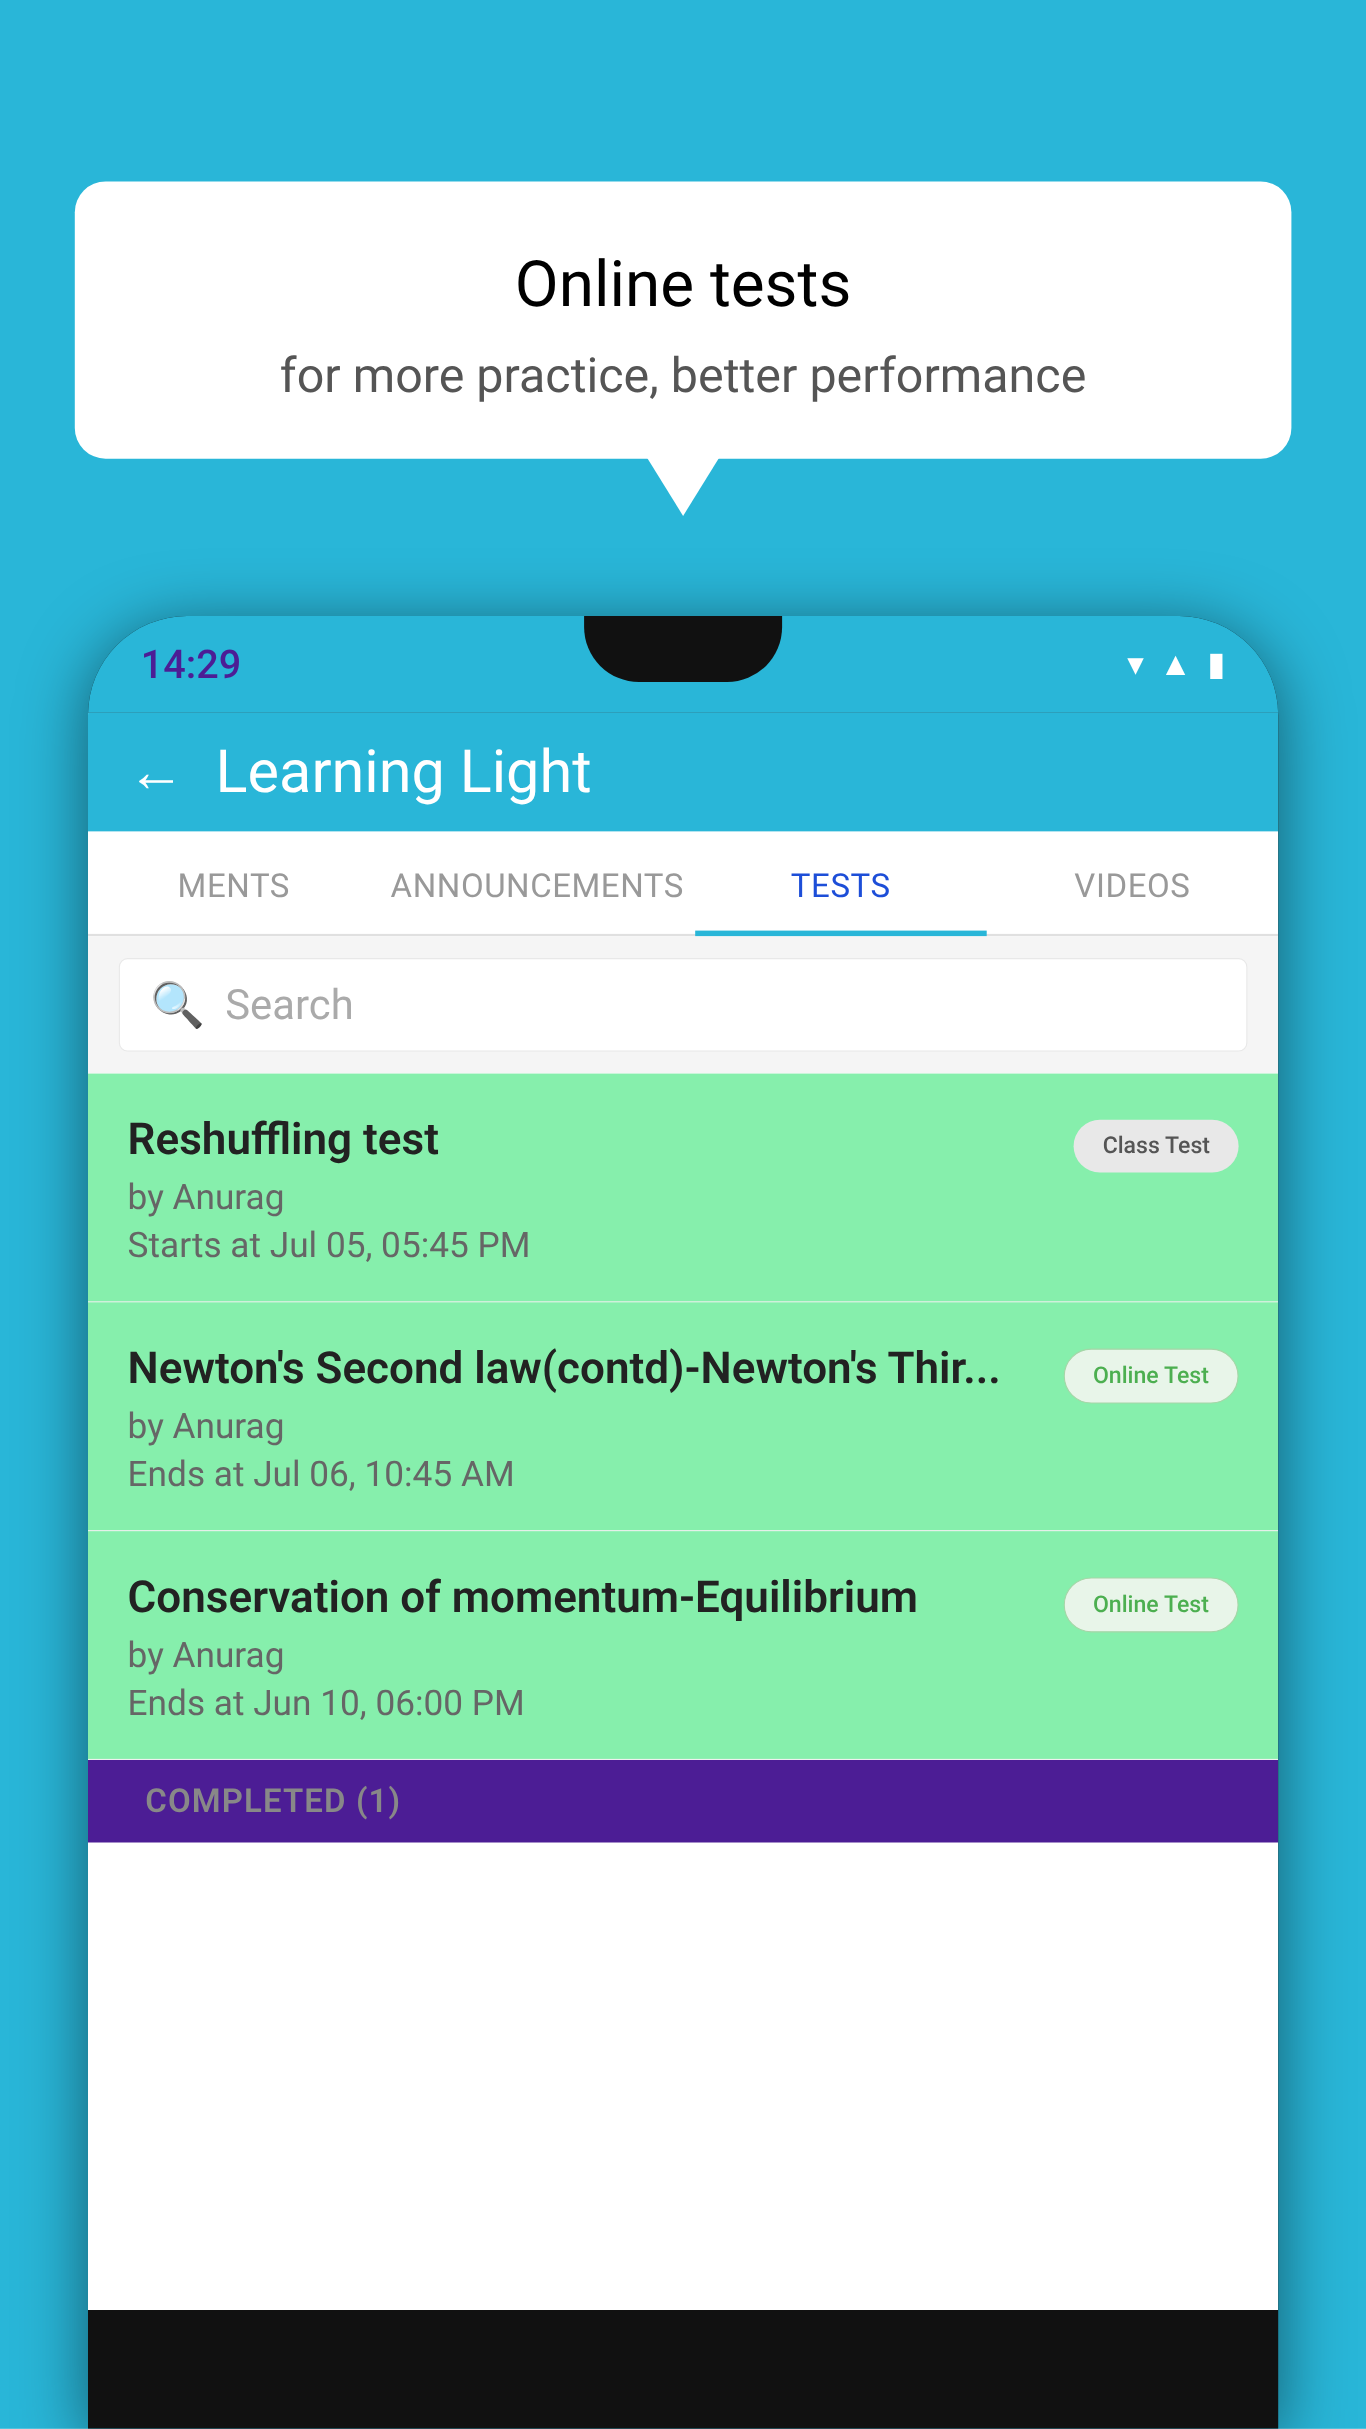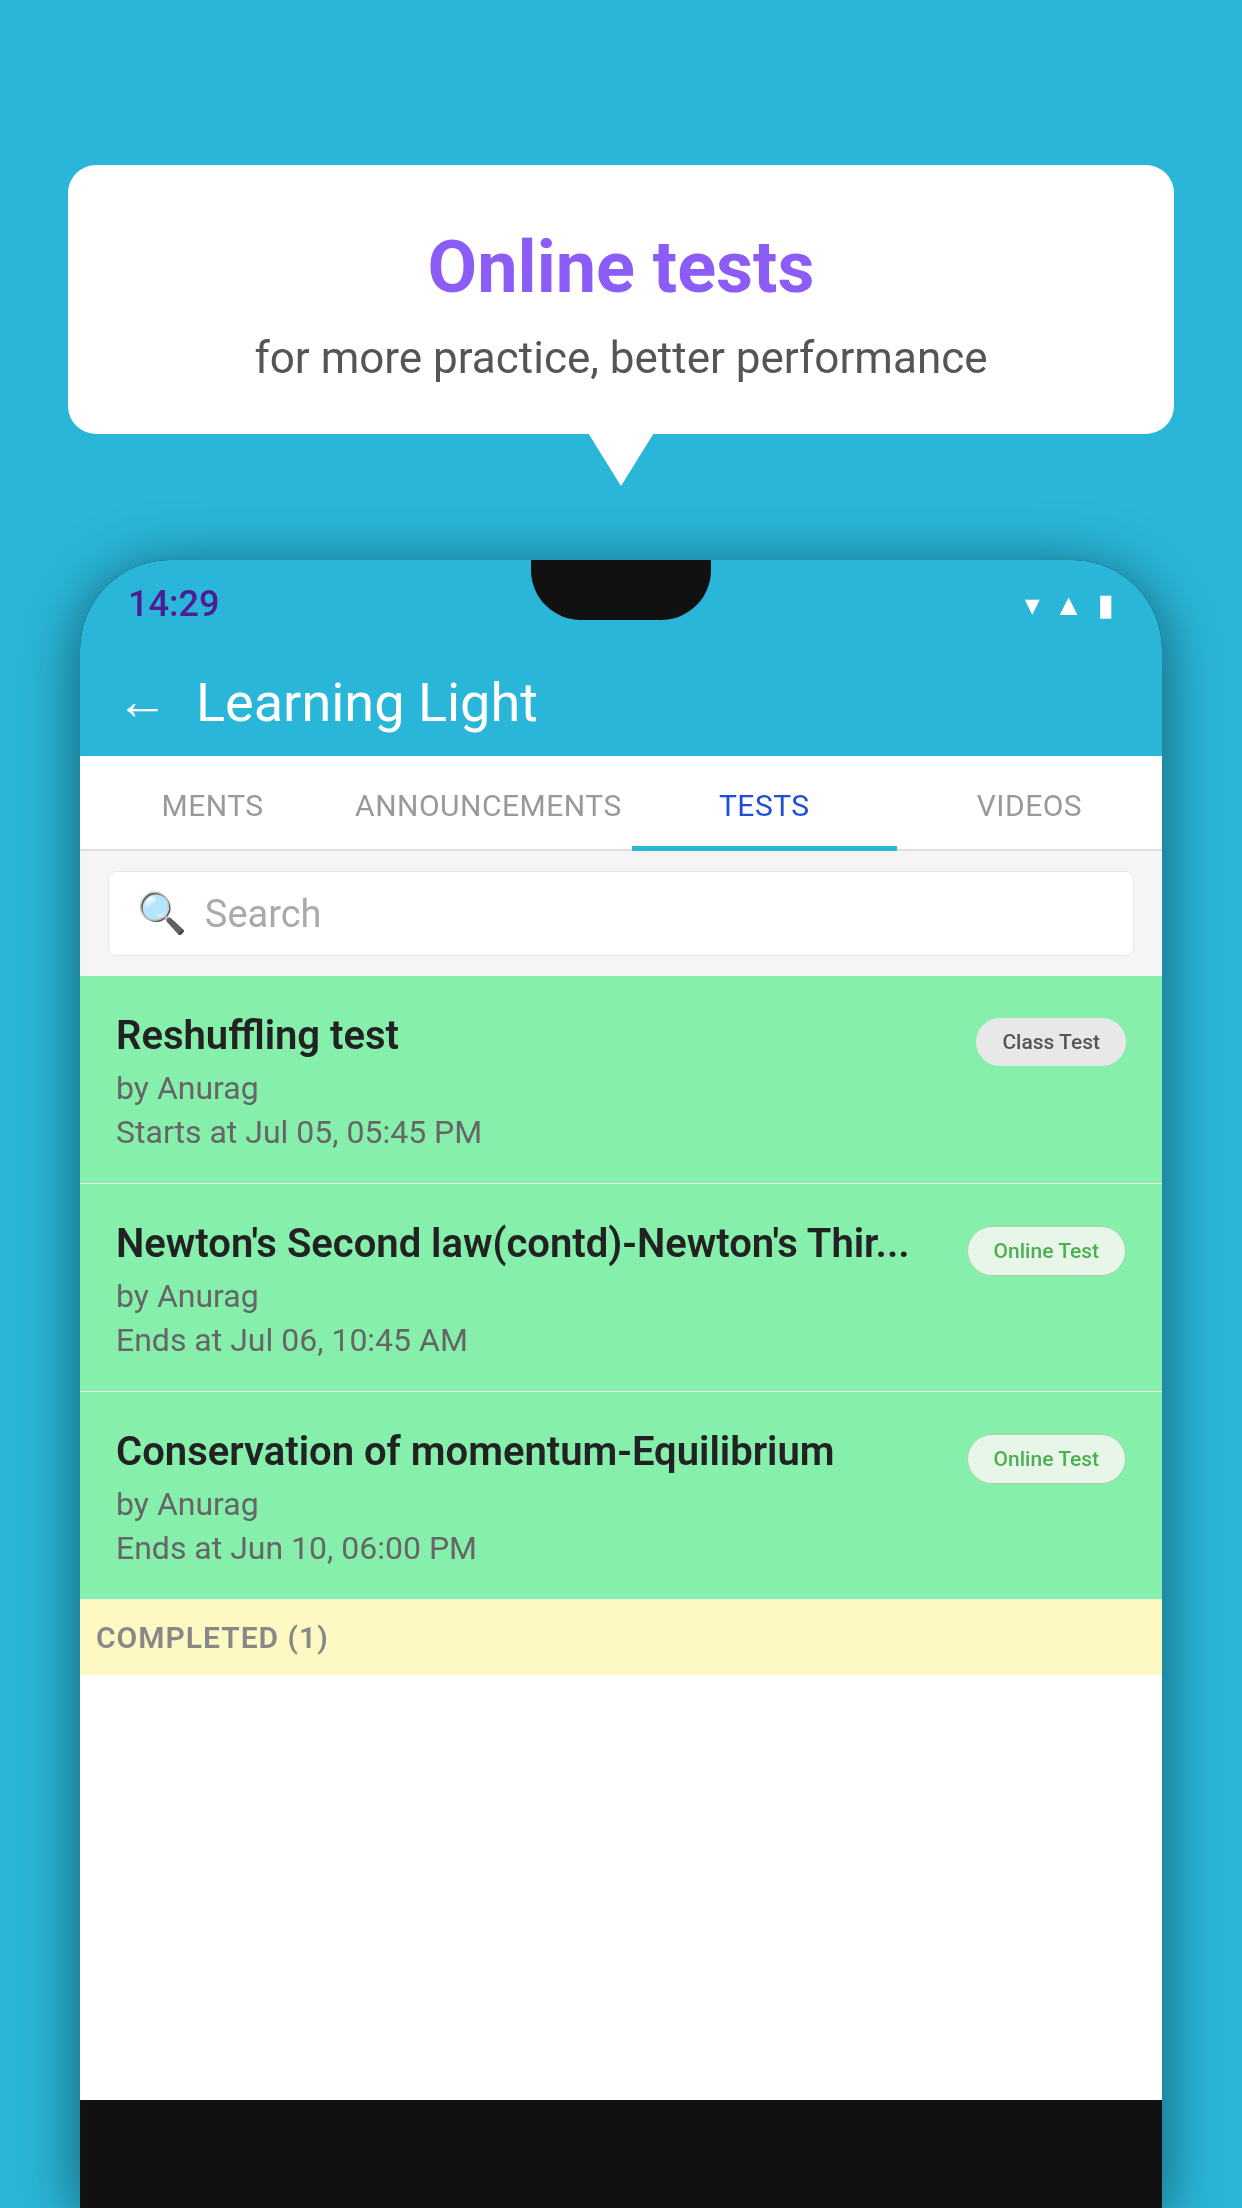--- a/index.html
+++ b/index.html
@@ -30,23 +30,23 @@
       position: absolute;
       bottom: -52px;
       left: 50%;
       transform: translateX(-50%);
       border-left: 36px solid transparent;
       border-right: 36px solid transparent;
       border-top: 58px solid white;
     }
 
     .speech-bubble-title {
-      font-size: 72px;
-      color: #8b5cf6;
-      font-weight: 700;
+      font-size: 58px;
+      color: #000000;
+      font-weight: 400;
       margin-bottom: 22px;
     }
 
     .speech-bubble-subtitle {
       font-size: 44px;
       color: #555;
       font-weight: 400;
     }
 
     
@@ -242,22 +242,22 @@
     }
 
     .badge-online {
       background: #e8f5e9;
       color: #4caf50;
       border: 1.5px solid #a5d6a7;
     }
 
     
     .completed-header {
-      background: #fef9c3;
-      padding: 20px 16px;
+      background: #4c1d95;
+      padding: 20px 52px;
     }
 
     
     .phone-content {
       background: white;
       height: calc(100% - 196px);
       overflow: hidden;
     }
   </style>
 </head>

